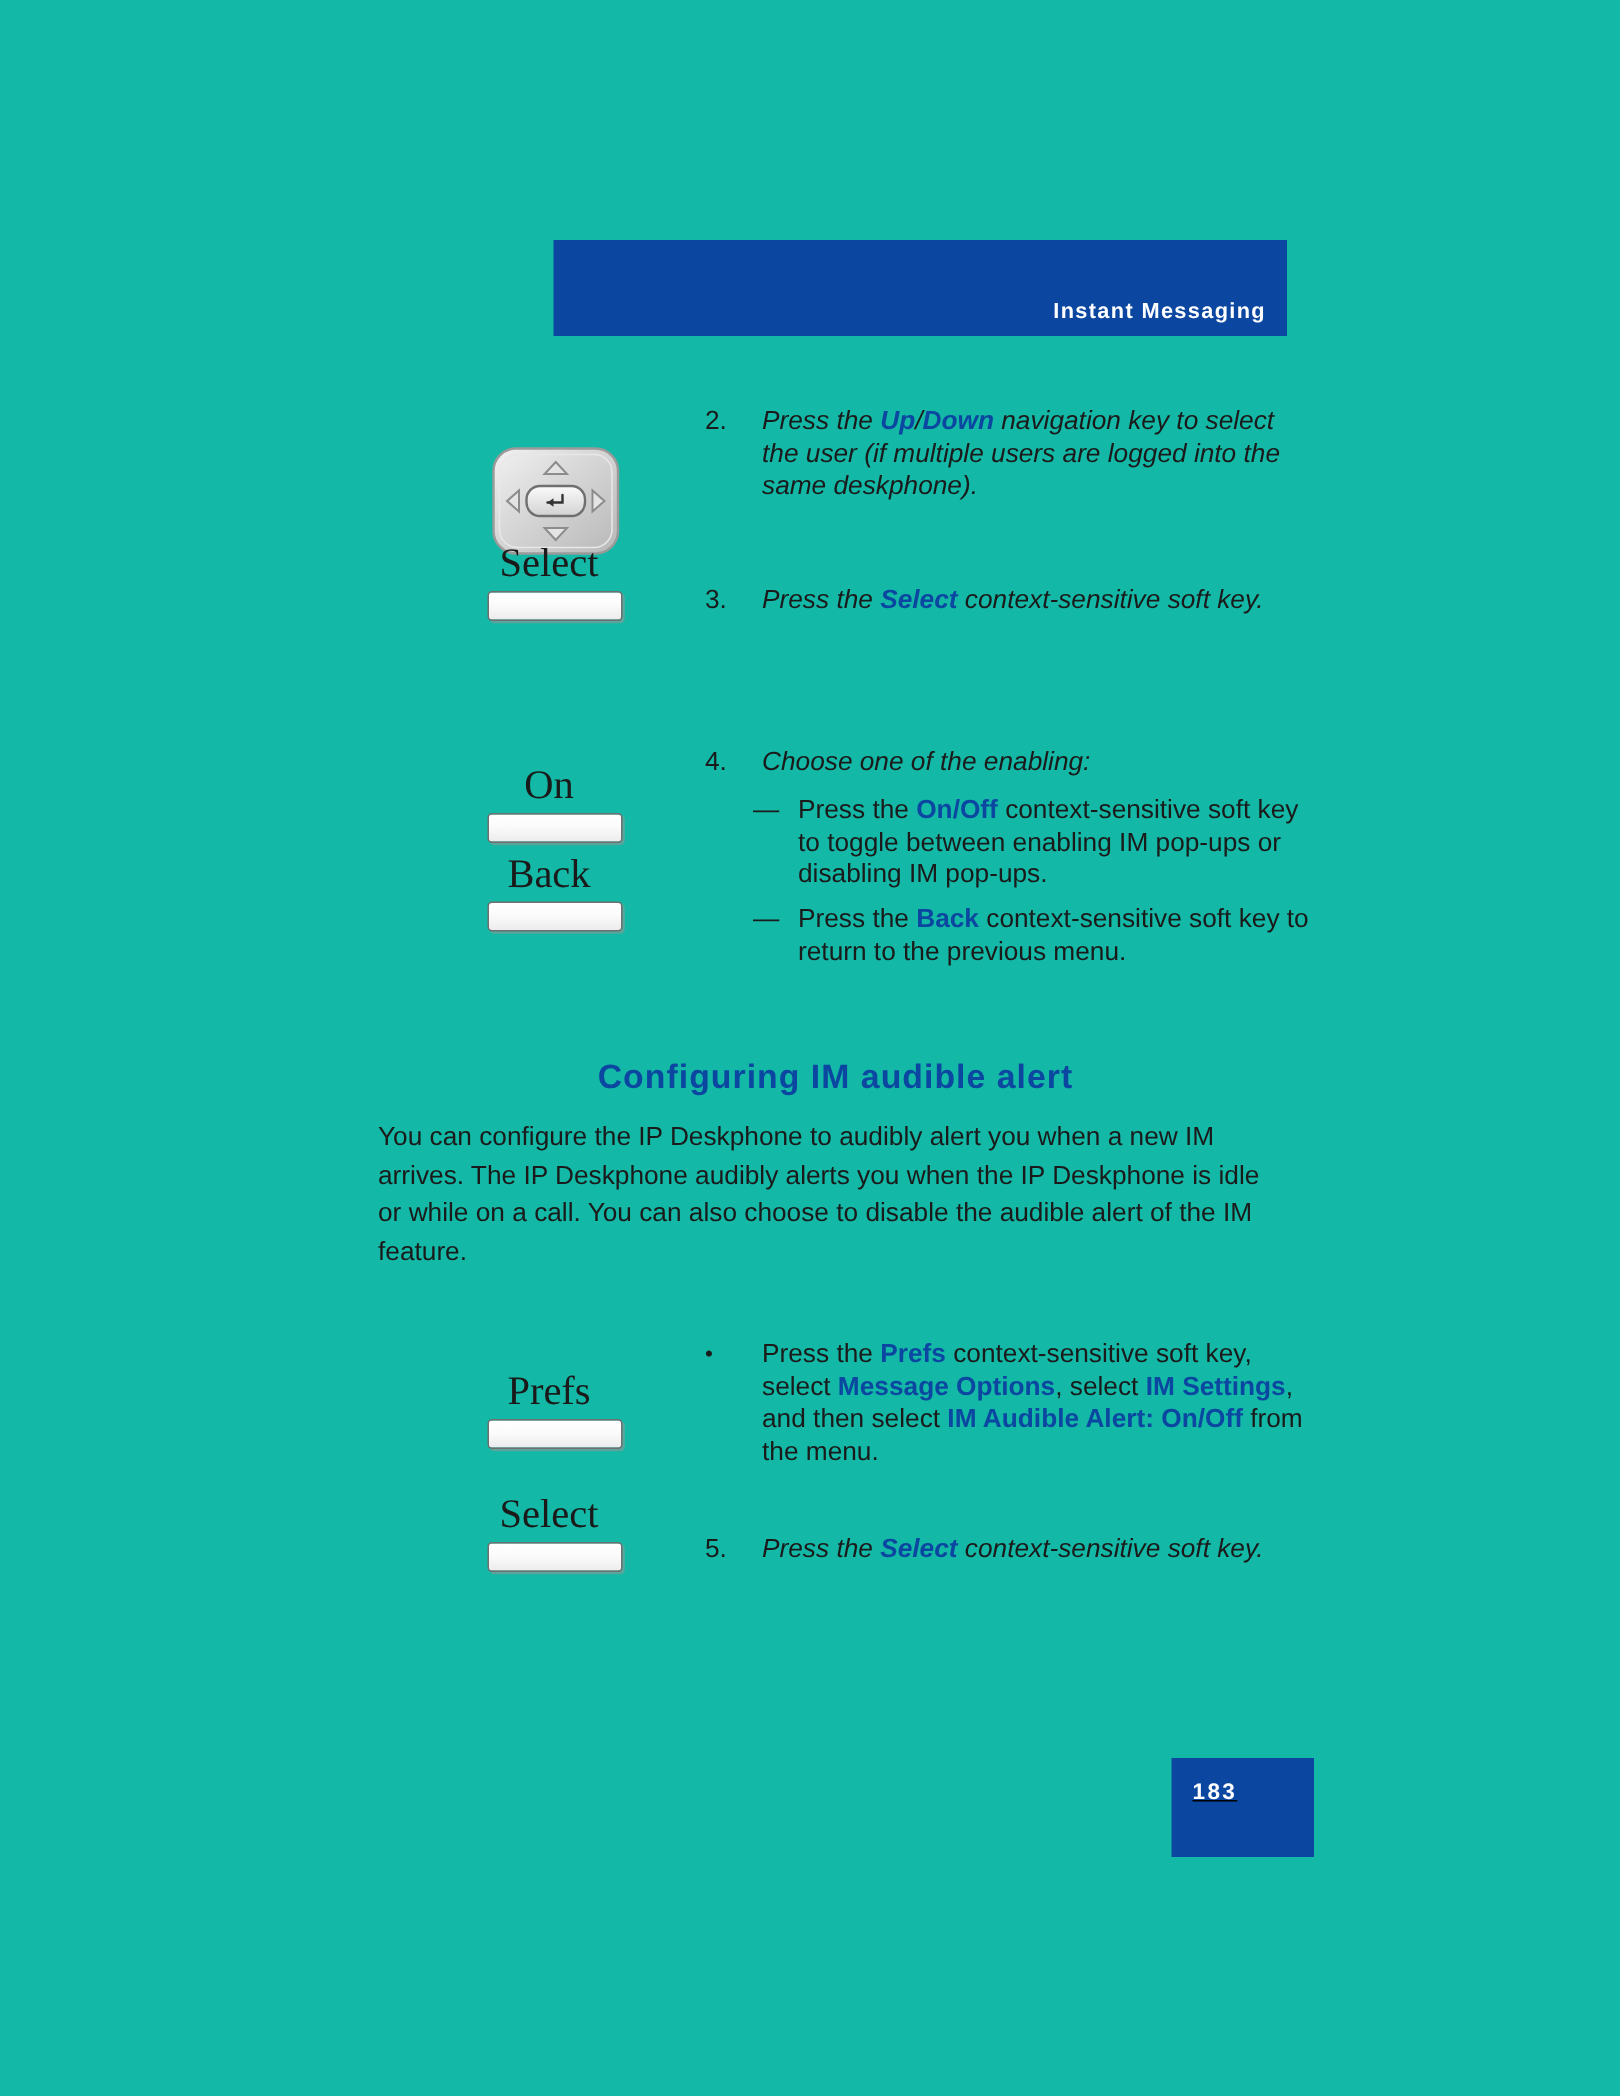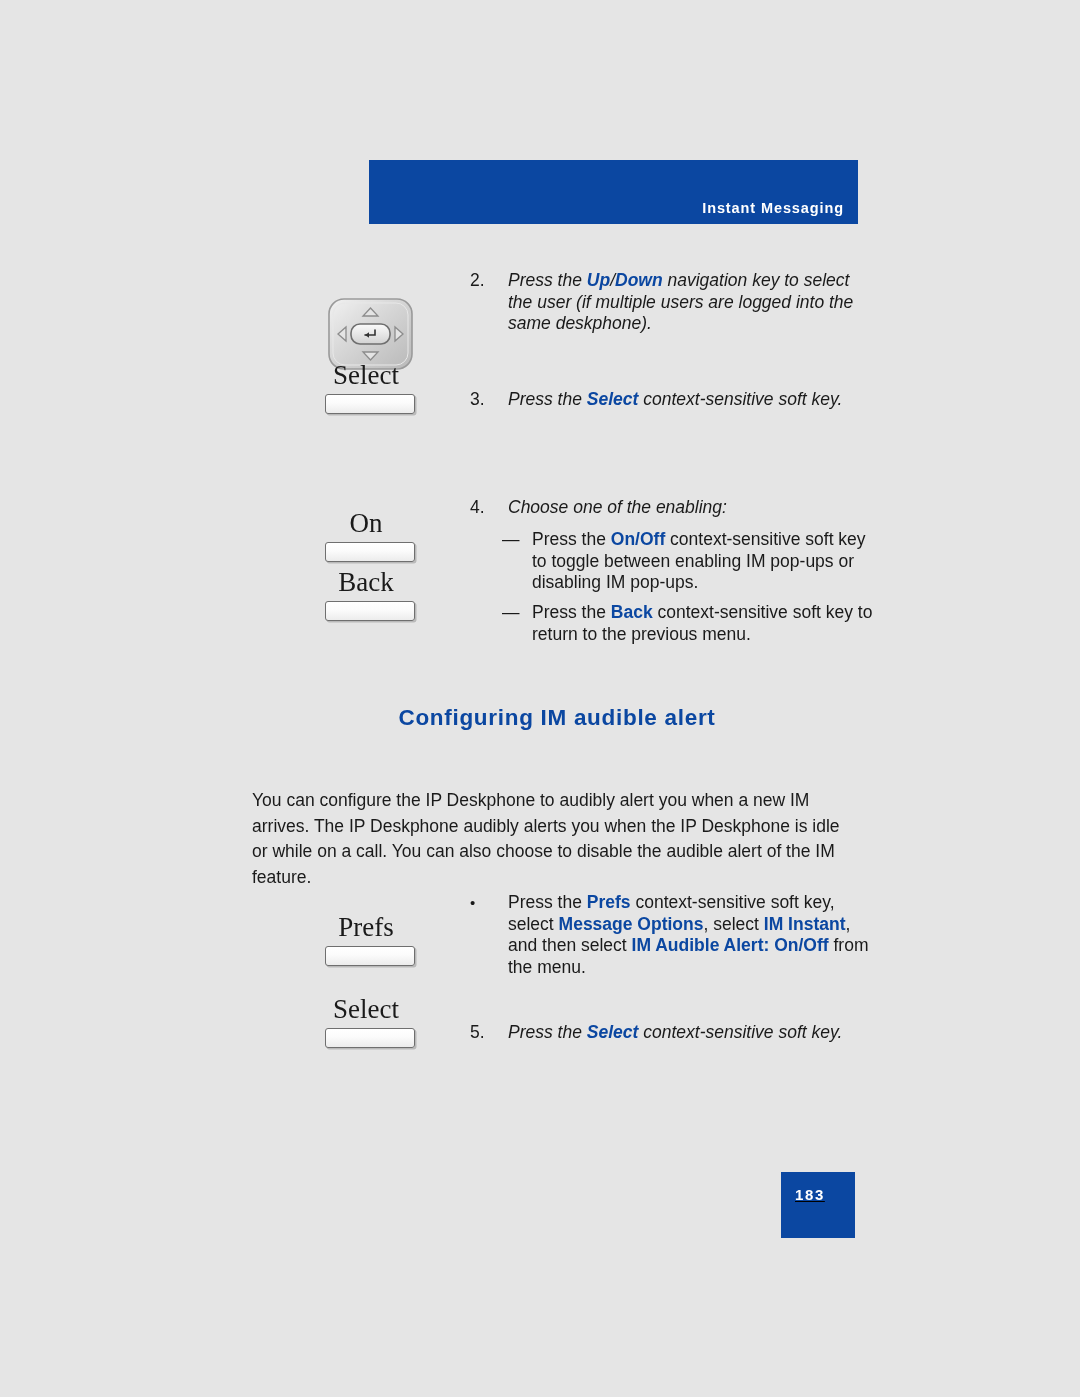--- a/index.html
+++ b/index.html
@@ -13,21 +13,21 @@
     height: 1397px;
     position: relative;
     font-family: "Liberation Sans", sans-serif;
     color: #000000;
     overflow: hidden;
   }
 
   .page {
     position: absolute;
     inset: 0;
-    background: #e5e5e5;
+    background: #14b8a6;
   }
 
   
   .header-bar {
     position: absolute;
     left: 369px;
     top: 160px;
     width: 489px;
     height: 64px;
     background: #0B47A1;
@@ -156,38 +156,37 @@
     text-align: center;
   }
   .body-para {
     position: absolute;
     left: 252px;
     top: 745px;
     width: 600px;
     font-size: 17.5px;
     line-height: 25.5px;
     color: #1a1a1a;
-    margin-top: 43px;
   }
   .sub-heading {
     position: absolute;
     left: 252px;
     top: 853px;
     width: 600px;
     font-size: 17.5px;
     font-weight: bold;
     color: #1a1a1a;
   }
 
   
   .page-badge {
     position: absolute;
     left: 781px;
     top: 1172px;
-    width: 74px;
+    width: 95px;
     height: 66px;
     background: #0B47A1;
     text-decoration: underline;
   }
   .page-badge-num {
     color: #ffffff;
     font-size: 15px;
     font-weight: bold;
     letter-spacing: 1.6px;
     padding: 14px 0 0 14px;
@@ -288,21 +287,21 @@
       <div class="substep-body"><span>Press the </span><span class="kw">On/Off</span><span> context-sensitive soft key to toggle between enabling IM pop-ups or disabling IM pop-ups.</span></div>
     </div>
 
     <div class="substep" style="top:602px;">
       <div class="substep-mark">—</div>
       <div class="substep-body"><span>Press the </span><span class="kw">Back</span><span> context-sensitive soft key to return to the previous menu.</span></div>
     </div>
 
     <div class="bullet-item" style="top:892px;">
       <div class="bullet-mark">•</div>
-      <div class="bullet-body"><span>Press the </span><span class="kw">Prefs</span><span> context-sensitive soft key, select </span><span class="kw">Message Options</span><span>, select </span><span class="kw">IM Instant</span><span>, and then select </span><span class="kw">IM Audible Alert: On/Off</span><span> from the menu.</span></div>
+      <div class="bullet-body"><span>Press the </span><span class="kw">Prefs</span><span> context-sensitive soft key, select </span><span class="kw">Message Options</span><span>, select </span><span class="kw">IM Settings</span><span>, and then select </span><span class="kw">IM Audible Alert: On/Off</span><span> from the menu.</span></div>
     </div>
 
     <div class="step" style="top:1022px;">
       <div class="step-num">5.</div>
       <div class="step-body"><span>Press the </span><span class="kw">Select</span><span> context-sensitive soft key.</span></div>
     </div>
 
   </div>
 
   <div class="section-heading">Configuring IM audible alert</div>

